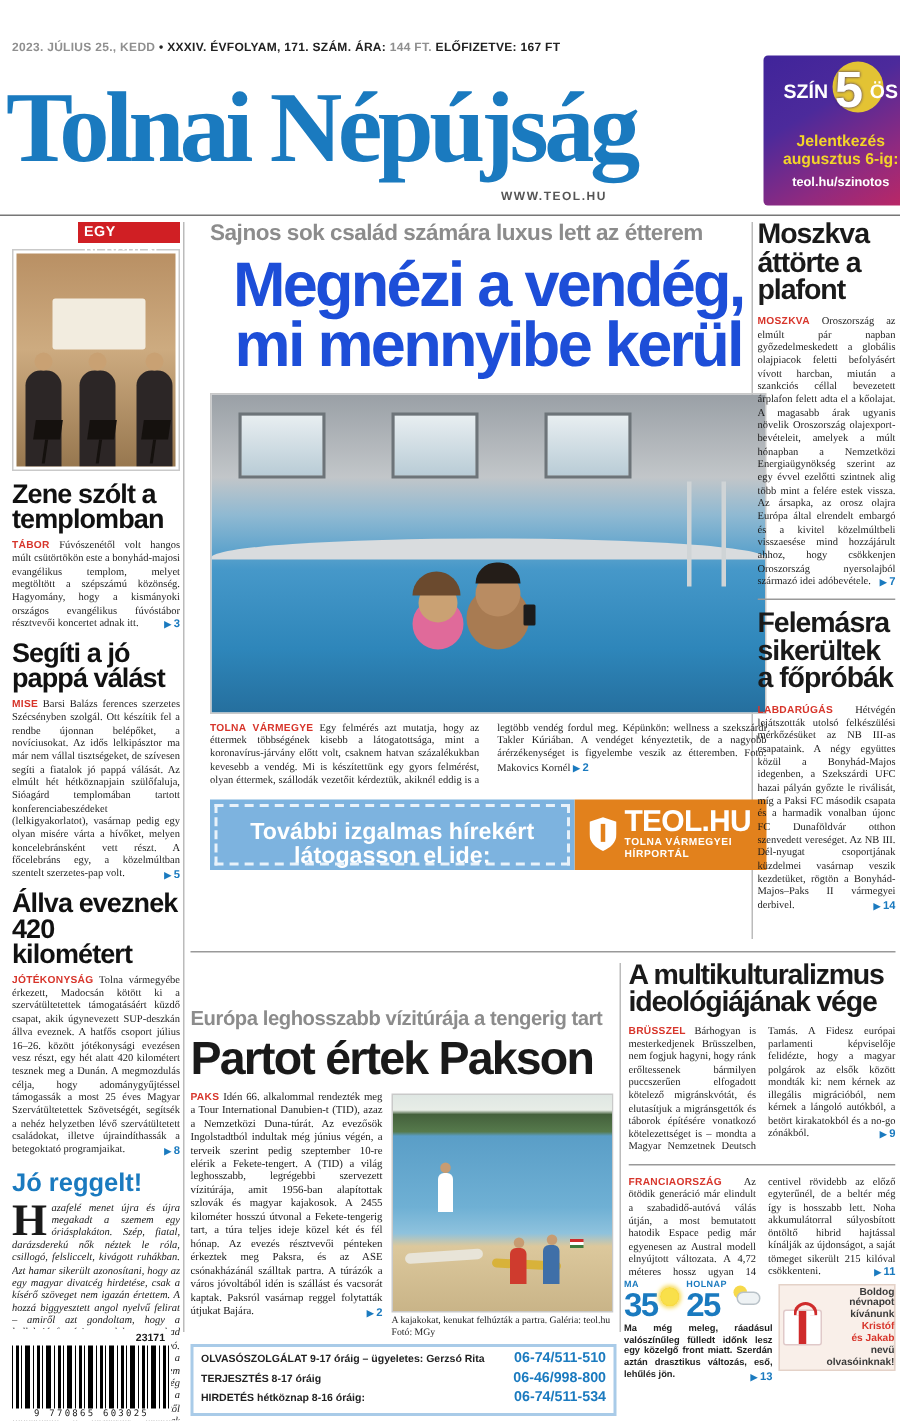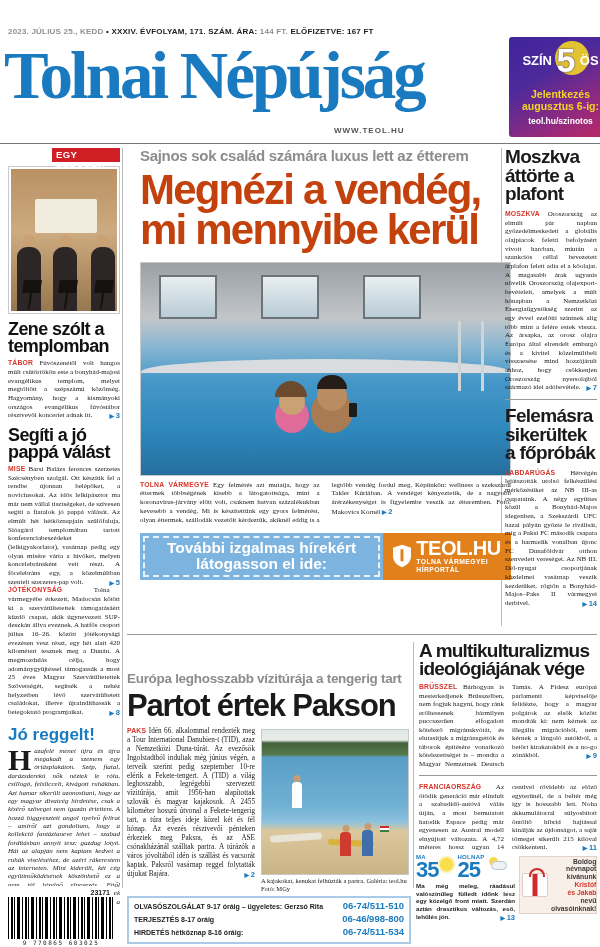--- a/index.html
+++ b/index.html
@@ -4,21 +4,21 @@
 <style>
   * { margin:0; padding:0; box-sizing:border-box; }
   html,body { width:600px; height:947px; background:#fff; }
   body { position:relative; overflow:hidden; font-family:"Liberation Serif",serif; color:#1a1a1a; }
   .sans { font-family:"Liberation Sans",sans-serif; }
 
   
   .dateline { position:absolute; left:8px; top:28px; font:bold 8px/1 "Liberation Sans",sans-serif; letter-spacing:.2px; white-space:nowrap; }
   .dateline .gray { color:#8f8f8f; }
   .dateline .dark { color:#222; }
-  .masthead { position:absolute; left:4px; top:42px; width:505px; font:bold 67px/1 "Liberation Serif",serif; color:#1a7abf; letter-spacing:-3px; }
+  .masthead { position:absolute; left:4px; top:52px; width:505px; font:bold 67px/1 "Liberation Serif",serif; color:#1a7abf; letter-spacing:-3px; }
   .website { position:absolute; left:334px; top:127px; font:bold 8px/1 "Liberation Sans",sans-serif; color:#555; letter-spacing:1px; }
   .ad-box { position:absolute; left:509px; top:37px; width:103px; height:100px; background:linear-gradient(150deg,#40249a 0%,#4c2a9b 35%,#8f2a80 70%,#c02762 100%); border-radius:3px; overflow:hidden; color:#fff; font-family:"Liberation Sans",sans-serif; text-align:center; }
   .ad-row { position:relative; margin-top:8px; height:38px; }
   .ad-circle { position:absolute; left:46px; top:-4px; width:34px; height:34px; border-radius:50%; background:#f3d429; opacity:.9; }
   .ad-word1,.ad-word2 { position:relative; font-weight:bold; font-size:13px; display:inline-block; vertical-align:middle; }
   .ad-digit { position:relative; font-weight:bold; font-size:34px; display:inline-block; vertical-align:middle; line-height:.9; text-shadow:0 0 2px #2c1b6e; }
   .ad-cta { font-weight:bold; font-size:10.5px; line-height:1.1; color:#f3d429; margin-top:6px; }
   .ad-url { font-weight:bold; font-size:8.5px; margin-top:4px; color:#fff; }
   .header-rule { position:absolute; left:0; top:143px; width:600px; height:1px; background:#777; }
 
@@ -45,30 +45,30 @@
   .morning-txt { font-style:italic; font-size:7px; line-height:1.2; text-align:justify; }
   .morning-txt::first-letter { float:left; font:bold 30px/0.75 "Liberation Serif",serif; margin:2px 3px 0 0; font-style:normal; }
   .barcode-block { position:absolute; bottom:0; left:0; width:106px; background:#fff; padding-top:3px; }
   .barcode-num { text-align:right; font:bold 7px/1 "Liberation Sans",sans-serif; padding-right:4px; }
   .barcode-bars { margin-top:1px; height:42px; background:repeating-linear-gradient(90deg,#000 0 1px,#fff 1px 3px,#000 3px 5px,#fff 5px 6px,#000 6px 7px,#fff 7px 9px,#000 9px 12px,#fff 12px 14px); }
   .barcode-digits { font:6px/1.4 "DejaVu Sans Mono",monospace; letter-spacing:1.5px; text-align:center; }
 
   
   .center-col { position:absolute; left:140px; top:148px; width:371px; }
   .kicker { font:bold 15px/1.05 "Liberation Sans",sans-serif; color:#8c8c8c; letter-spacing:-0.3px; }
-  .main-headline { font:bold 42px/0.95 "Liberation Sans",sans-serif; color:#c2410c; letter-spacing:-1.8px; margin-top:6px; }
+  .main-headline { font:bold 42px/0.95 "Liberation Sans",sans-serif; color:#1d4ed8; letter-spacing:-1.8px; margin-top:6px;text-align:center; }
   .photo-pool { position:relative; margin-top:12px; height:214px; border:1px solid #c9c9c9; overflow:hidden; background:linear-gradient(180deg,#9aa0a6 0%,#c2c6c9 26%,#8fb9d2 38%,#4698c9 55%,#2e86ba 80%,#256f9e 100%); }
   .window { position:absolute; top:12px; width:58px; height:44px; background:linear-gradient(180deg,#e8eef1,#b9ccd6); border:2px solid #6d7479; }
   .pool-edge { position:absolute; left:0; top:96px; width:100%; height:14px; background:#d9dcde; border-radius:50% 50% 0 0 / 90% 90% 0 0; }
   .ladder { position:absolute; right:26px; top:58px; width:26px; height:70px; border-left:3px solid #cfd4d6; border-right:3px solid #cfd4d6; }
   .person { position:absolute; border-radius:50%; }
   .caption { margin-top:5px; font-size:7px; line-height:1.26; text-align:justify; columns:2; column-gap:12px; }
   .caption .pageref { float:none; }
   .banner { display:flex; margin-top:8px; height:47px; }
-  .banner-left { position:relative; flex:1; background:#7db3df; display:flex; align-items:center; justify-content:center; }
+  .banner-left { position:relative; flex:1; background:#7db3df; display:flex; align-items:flex-end; justify-content:center; }
   .banner-dash { position:absolute; inset:3px; border:2px dashed #e8f2fa; pointer-events:none; }
   .banner-text { width:230px; text-align:center; font:bold 15.5px/1.05 "Liberation Sans",sans-serif; color:#fff; }
   .banner-right { width:128px; background:#e2811c; color:#fff; display:flex; align-items:center; justify-content:center; gap:5px; font-family:"Liberation Sans",sans-serif; }
   .brand-name { font-weight:bold; font-size:20px; line-height:1; letter-spacing:-0.5px; }
   .brand-sub { font-size:6.8px; font-weight:bold; letter-spacing:.4px; line-height:1.25; }
 
   
   .bottom-rule { position:absolute; left:127px; top:634px; width:470px; height:1px; background:#999; }
   .bottom-left { position:absolute; left:127px; top:672px; width:282px; height:246px; overflow:hidden; }
   .b-kicker { font:bold 13.5px/1 "Liberation Sans",sans-serif; color:#8c8c8c; letter-spacing:-0.3px; }
@@ -159,20 +159,21 @@
         <div class="stand" style="left:84px;"></div>
       </div>
     </div>
 
     <h2 class="l-head">Zene szólt a templomban</h2>
     <p class="body-txt"><span class="tag">TÁBOR</span> <span>Fúvószenétől volt hangos múlt csütörtökön este a bonyhád-majosi evangélikus templom, melyet megtöltött a szépszámú közönség. Hagyomány, hogy a kismányoki országos evangélikus fúvóstábor résztvevői koncertet adnak itt.</span><span class="pageref">3</span></p>
 
     <h2 class="l-head">Segíti a jó pappá válást</h2>
     <p class="body-txt"><span class="tag">MISE</span> <span>Barsi Balázs ferences szerzetes Szécsényben szolgál. Ott készítik fel a rendbe újonnan belépőket, a novíciusokat. Az idős lelkipásztor ma már nem vállal tisztségeket, de szívesen segíti a fiatalok jó pappá válását. Az elmúlt hét hétköznapjain szülőfaluja, Sióagárd templomában tartott konferenciabeszédeket (lelkigyakorlatot), vasárnap pedig egy olyan misére várta a hívőket, melyen koncelebránsként vett részt. A főcelebráns egy, a közelmúltban szentelt szerzetes-pap volt.</span><span class="pageref">5</span></p>
 
+    <h2 class="l-head">Állva eveznek 420 kilométert</h2>
     <p class="body-txt"><span class="tag">JÓTÉKONYSÁG</span> <span>Tolna vármegyébe érkezett, Madocsán kötött ki a szervátültetettek támogatásáért küzdő csapat, akik úgynevezett SUP-deszkán állva eveznek. A hatfős csoport július 16–26. között jótékonysági evezésen vesz részt, egy hét alatt 420 kilométert tesznek meg a Dunán. A megmozdulás célja, hogy adománygyűjtéssel támogassák a most 25 éves Magyar Szervátültetettek Szövetségét, segítsék a nehéz helyzetben lévő szervátültetett családokat, illetve újraindíthassák a betegoktató programjaikat.</span><span class="pageref">8</span></p>
 
     <h2 class="blue-head">Jó reggelt!</h2>
     <p class="morning-txt"><span>Hazafelé menet újra és újra megakadt a szemem egy óriásplakáton. Szép, fiatal, darázsderekú nők néztek le róla, csillogó, felsliccelt, kivágott ruhákban. Azt hamar sikerült azonosítani, hogy az egy magyar divatcég hirdetése, csak a kísérő szöveget nem igazán értettem. A hozzá biggyesztett angol nyelvű felirat – amiről azt gondoltam, hogy a kollekció fantázianeve lehet – szabad fordításban annyit tesz: gazdag lotyó. Hát az alapján nem kaptam kedvet a ruhák viseléséhez, de azért rákerestem az interneten. Mint kiderült, két cég együttműködésének köszönhető ez a nem túl hízelgő elnevezés. Ettől függetlenül a termékeik lehetnek kiválóak, de én maradok a szolidabbnál.</span> </p>
 
     <div class="barcode-block">
       <div class="barcode-num">23171</div>
       <div class="barcode-bars"></div>
       <div class="barcode-digits">9 770865 603025</div>
     </div>

